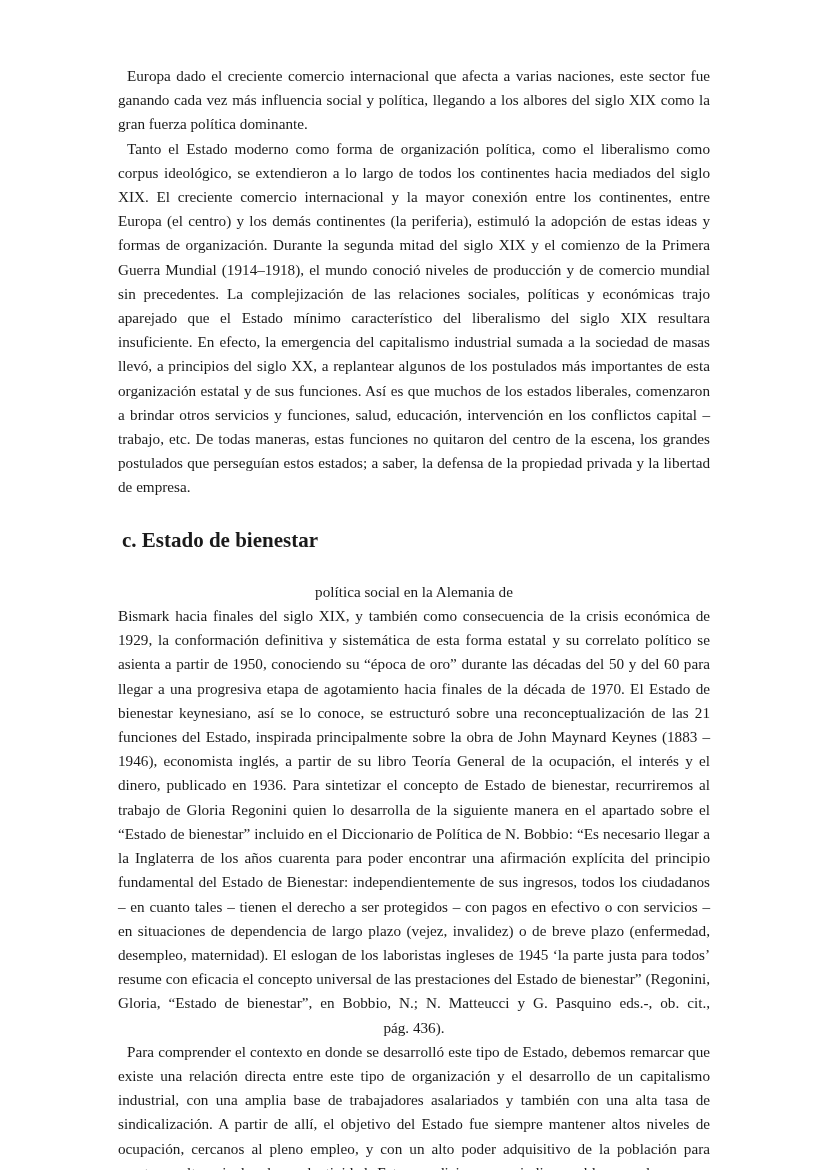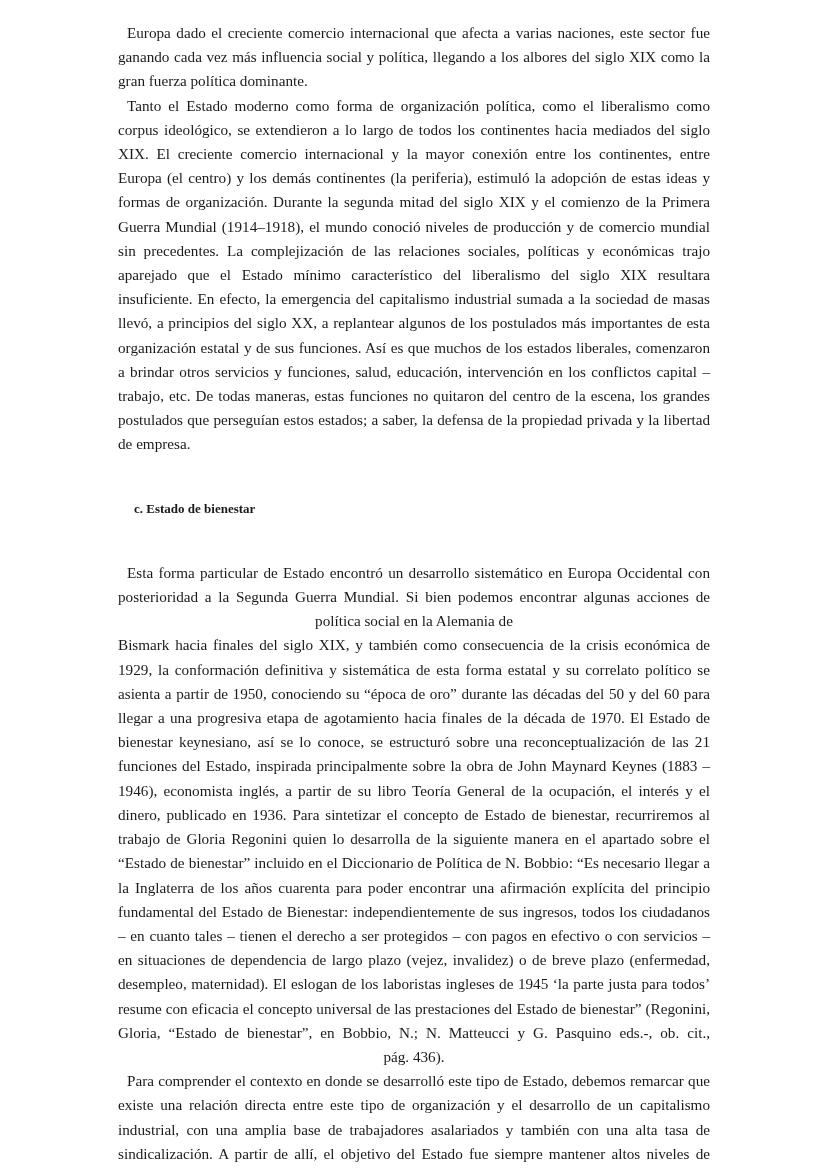--- a/index.html
+++ b/index.html
@@ -14,21 +14,21 @@
     font-family: "Liberation Serif", "DejaVu Serif", serif;
     color: #1a1a1a;
     overflow: hidden;
   }
   .page {
     position: relative;
     width: 720px;
     height: 1170px;
     background: #ffffff;
     box-sizing: border-box;
-    padding: 21px 118px 0 118px;
+    padding: 64px 118px 0 118px;
   }
   .content {
     width: 592px;
   }
   
   .para {
     margin: 0;
     font-size: 15.2px;
     line-height: 24.2px;
     text-align: justify;
@@ -41,22 +41,22 @@
     text-indent: 9px;
   }
   .para.flush {
     text-indent: 0;
   }
   
   .para.ragged {
     text-align: center;
   }
   .heading {
-    margin: 16px;
-    font-size: 13px;
+    margin: 4px;
+    font-size: 21px;
     line-height: 24.2px;
     font-weight: bold;
     text-align: left;
   }
   .spacer-lg { height: 24px; }
   .spacer-sm { height: 24px; }
 
   
   .para.force-justify {
     text-align-last: justify;
@@ -71,21 +71,20 @@
     <p class="para indent">Europa dado el creciente comercio internacional que afecta a varias naciones, este sector fue ganando cada vez más influencia social y política, llegando a los albores del siglo XIX como la gran fuerza política dominante.</p>
 
     <p class="para indent">Tanto el Estado moderno como forma de organización política, como el liberalismo como corpus ideológico, se extendieron a lo largo de todos los continentes hacia mediados del siglo XIX. El creciente comercio internacional y la mayor conexión entre los continentes, entre Europa (el centro) y los demás continentes (la periferia), estimuló la adopción de estas ideas y formas de organización. Durante la segunda mitad del siglo XIX y el comienzo de la Primera Guerra Mundial (1914–1918), el mundo conoció niveles de producción y de comercio mundial sin precedentes.    La complejización de las relaciones sociales, políticas y económicas trajo aparejado que el Estado mínimo característico del liberalismo del siglo XIX resultara insuficiente. En efecto, la emergencia del capitalismo industrial sumada a la sociedad de masas llevó, a principios del siglo XX, a replantear algunos de los postulados más importantes de esta organización estatal y de sus funciones. Así es que muchos de los estados liberales, comenzaron a brindar otros servicios y funciones, salud, educación, intervención en los conflictos capital – trabajo, etc. De todas maneras, estas funciones no quitaron del centro de la escena, los grandes postulados que perseguían estos estados; a saber, la defensa de la propiedad privada y la libertad de empresa.</p>
 
     <div class="spacer-lg"></div>
 
     <h2 class="heading">c. Estado de bienestar</h2>
 
     <div class="spacer-sm"></div>
 
-    <p class="para indent force-justify">Esta forma particular de Estado encontró un desarrollo sistemático en Europa Occidental con posterioridad a la Segunda Guerra Mundial. Si bien podemos encontrar algunas acciones de</p>
 
     <p class="para ragged flush">política social en la Alemania de</p>
 
     <p class="para flush force-justify">Bismark hacia finales del siglo XIX, y también como consecuencia de la crisis económica de 1929, la conformación definitiva y sistemática de esta forma estatal y su correlato político se asienta a partir de 1950, conociendo su “época de oro” durante las décadas del 50 y del 60 para llegar a una progresiva etapa de agotamiento hacia finales de la década de 1970. El Estado de bienestar keynesiano, así se lo conoce, se estructuró sobre una reconceptualización de las  21 funciones del Estado, inspirada principalmente sobre la obra de John Maynard Keynes (1883 – 1946), economista inglés, a partir de su libro Teoría General de la ocupación, el interés y el dinero, publicado en 1936.  Para sintetizar el concepto de Estado de bienestar, recurriremos al trabajo de Gloria Regonini quien lo desarrolla de la siguiente manera en el apartado sobre el “Estado de bienestar” incluido en el Diccionario de Política de N. Bobbio: “Es necesario llegar a la Inglaterra de los años cuarenta para poder encontrar una afirmación explícita del principio fundamental del Estado de Bienestar: independientemente de sus ingresos, todos los ciudadanos – en cuanto tales – tienen el derecho a ser protegidos – con pagos en efectivo o con servicios – en situaciones de dependencia de largo plazo (vejez, invalidez) o de breve plazo (enfermedad, desempleo, maternidad). El eslogan de los laboristas ingleses de 1945 ‘la parte justa para todos’ resume con eficacia el concepto universal de las prestaciones del Estado de bienestar” (Regonini, Gloria, “Estado de bienestar”, en Bobbio, N.; N. Matteucci y G. Pasquino eds.-, ob. cit.,</p>
 
     <p class="para ragged flush">pág. 436).</p>
 
     <p class="para indent">Para comprender el contexto en donde se desarrolló este tipo de Estado, debemos remarcar que existe una relación directa entre este tipo de organización y el desarrollo de un capitalismo industrial, con una amplia base de trabajadores asalariados y también con una alta tasa de sindicalización. A partir de allí, el objetivo del Estado fue siempre mantener altos niveles de ocupación, cercanos al pleno empleo, y con un alto poder adquisitivo de la población para mantener altos niveles de productividad. Estas condiciones son indispensables para lograr una eficaz política redistributiva. Una de las características que se resaltan, en relación con las</p>
 
   </div>

